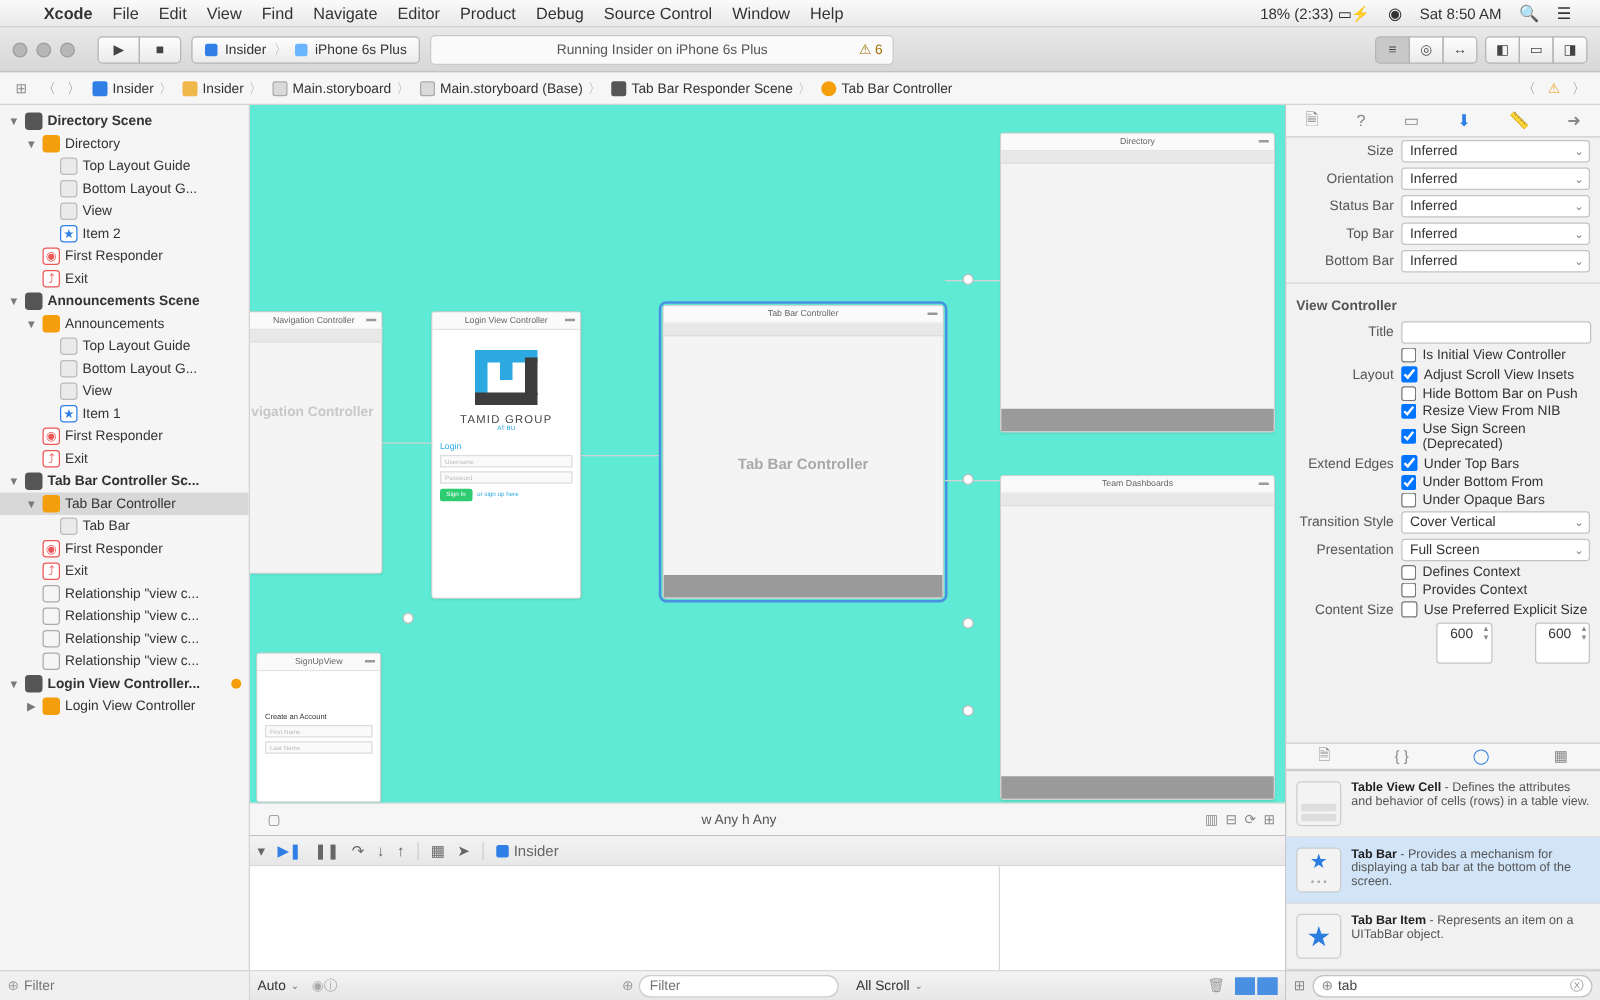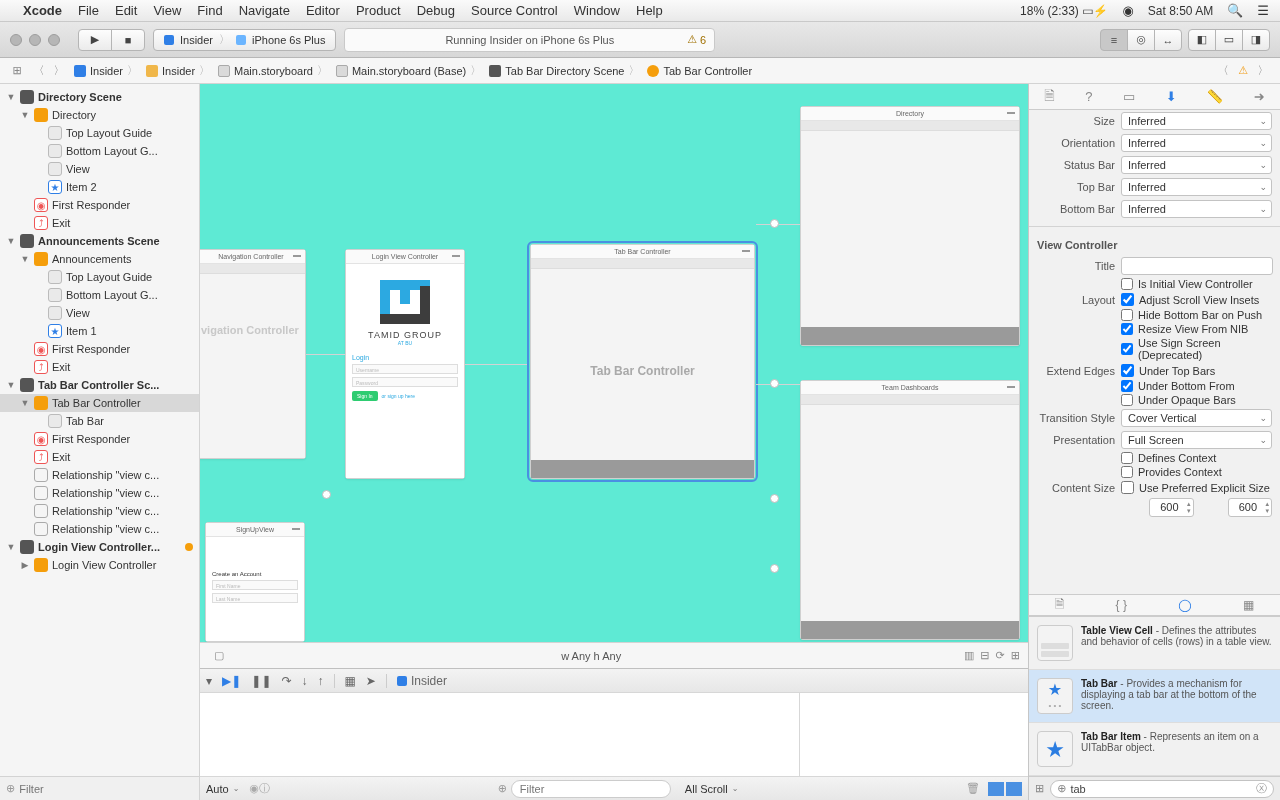--- a/index.html
+++ b/index.html
@@ -1,19 +1,19 @@
 <!DOCTYPE html>
 <html><head>
 <meta charset="utf-8">
 <style>
 * { margin: 0; padding: 0; box-sizing: border-box; font-family: -apple-system, "Helvetica Neue", Arial, sans-serif; }
 body { width: 1280px; height: 800px; overflow: hidden; background: #ececec; font-size: 11px; color: #333; }
 
 
-.menubar { height: 22px; background: linear-gradient(#fafafa,#e9e9e9); border-bottom: 1px solid #c9c9c9; display: flex; align-items: center; padding: 0 11px; font-size: 13px; }
+.menubar { height: 22px; background: linear-gradient(#fafafa,#e9e9e9); border-bottom: 1px solid #c9c9c9; display: flex; align-items: center; padding: 0 23px; font-size: 13px; }
 .menubar .apple { font-size: 15px; margin-right: 12px; }
 .menubar .mitem { margin-right: 16px; cursor: default; }
 .menubar .mitem.bold { font-weight: 600; }
 .menubar .spacer { flex: 1; }
 .menubar .right { display: flex; align-items: center; gap: 14px; font-size: 12px; }
 .menubar .right .iconsm { font-size: 13px; }
 
 
 .toolbar { height: 36px; background: linear-gradient(#e8e8e8,#d7d7d7); border-bottom: 1px solid #b7b7b7; display: flex; align-items: center; padding: 0 10px; gap: 8px; }
 .traffic { display: flex; gap: 7px; margin-right: 10px; }
@@ -131,21 +131,21 @@
 .ins-section-h { font-size: 11px; font-weight: 600; color: #555; padding: 6px 8px 4px; }
 .ins-body { flex: 1; overflow: auto; font-size: 11px; }
 .ins-row { display: flex; align-items: center; padding: 2px 8px; gap: 6px; }
 .ins-row label { flex: 0 0 78px; text-align: right; color: #555; font-size: 11px; }
 .ins-row .sel { flex: 1; height: 18px; background: #fff; border: 1px solid #c3c3c3; border-radius: 3px; display: flex; align-items: center; padding: 0 6px; font-size: 11px; color: #333; position: relative; }
 .ins-row .sel .caret { position: absolute; right: 4px; color: #777; font-size: 9px; }
 .ins-row input[type=text] { flex: 1; height: 18px; border: 1px solid #c3c3c3; border-radius: 3px; padding: 0 4px; font-size: 11px; }
 .chkrow { display: flex; align-items: center; padding: 1px 8px 1px 92px; gap: 5px; font-size: 11px; color: #333; }
 .chkrow input { width: 12px; height: 12px; }
 .numpair { display: flex; gap: 6px; padding: 2px 8px 2px 92px; }
-.numpair .nbox { width: 62px; height: 19px; border: 1px solid #c3c3c3; border-radius: 3px; background: #fff; text-align: right; padding: 0 14px 0 4px; font-size: 11px; position: relative; line-height: 16px; margin-left: 28px; }
+.numpair .nbox { width: 62px; height: 33px; border: 1px solid #c3c3c3; border-radius: 3px; background: #fff; text-align: right; padding: 0 14px 0 4px; font-size: 11px; position: relative; line-height: 16px; margin-left: 28px; }
 .numpair .nbox .step { position: absolute; right: 2px; top: 1px; font-size: 7px; color: #888; line-height: 7px; }
 .hr { height: 1px; background: #d3d3d3; margin: 6px 0; }
 .mini-tabs { height: 22px; border-top: 1px solid #ccc; border-bottom: 1px solid #ccc; display: flex; align-items: center; justify-content: space-around; background: #f6f6f6; color: #888; font-size: 12px; }
 .mini-tabs span.active { color: #2f7fe6; }
 
 .lib { border-top: 1px solid #ccc; }
 .libitem { display: flex; gap: 8px; padding: 8px; border-bottom: 1px solid #ddd; font-size: 10px; color: #555; }
 .libitem.sel { background: #d1e4f8; }
 .libitem .libico { width: 36px; height: 36px; background: #f3f3f3; border: 1px solid #ccc; border-radius: 4px; display: flex; flex-direction: column; justify-content: flex-end; align-items: center; padding: 3px; gap: 2px; }
 .libitem .libico .star { color: #2b7de1; font-size: 16px; }
@@ -245,21 +245,21 @@
       <span>Main.storyboard</span>
       <span class="sep">〉</span>
     </span>
   <span class="crumb">
       <span class="crumbico ci-sb"></span>
       <span>Main.storyboard (Base)</span>
       <span class="sep">〉</span>
     </span>
   <span class="crumb">
       <span class="crumbico ci-scene"></span>
-      <span>Tab Bar Directory Scene</span>
+      <span>Tab Bar Responder Scene</span>
       <span class="sep">〉</span>
     </span>
   <span class="crumb">
       <span class="crumbico ci-orange"></span>
       <span>Tab Bar Controller</span>
     </span>
   <span class="jflex"></span>
   <div class="jicons">
     <span class="navbtn">〈</span>
     <span class="warn2">⚠</span>

